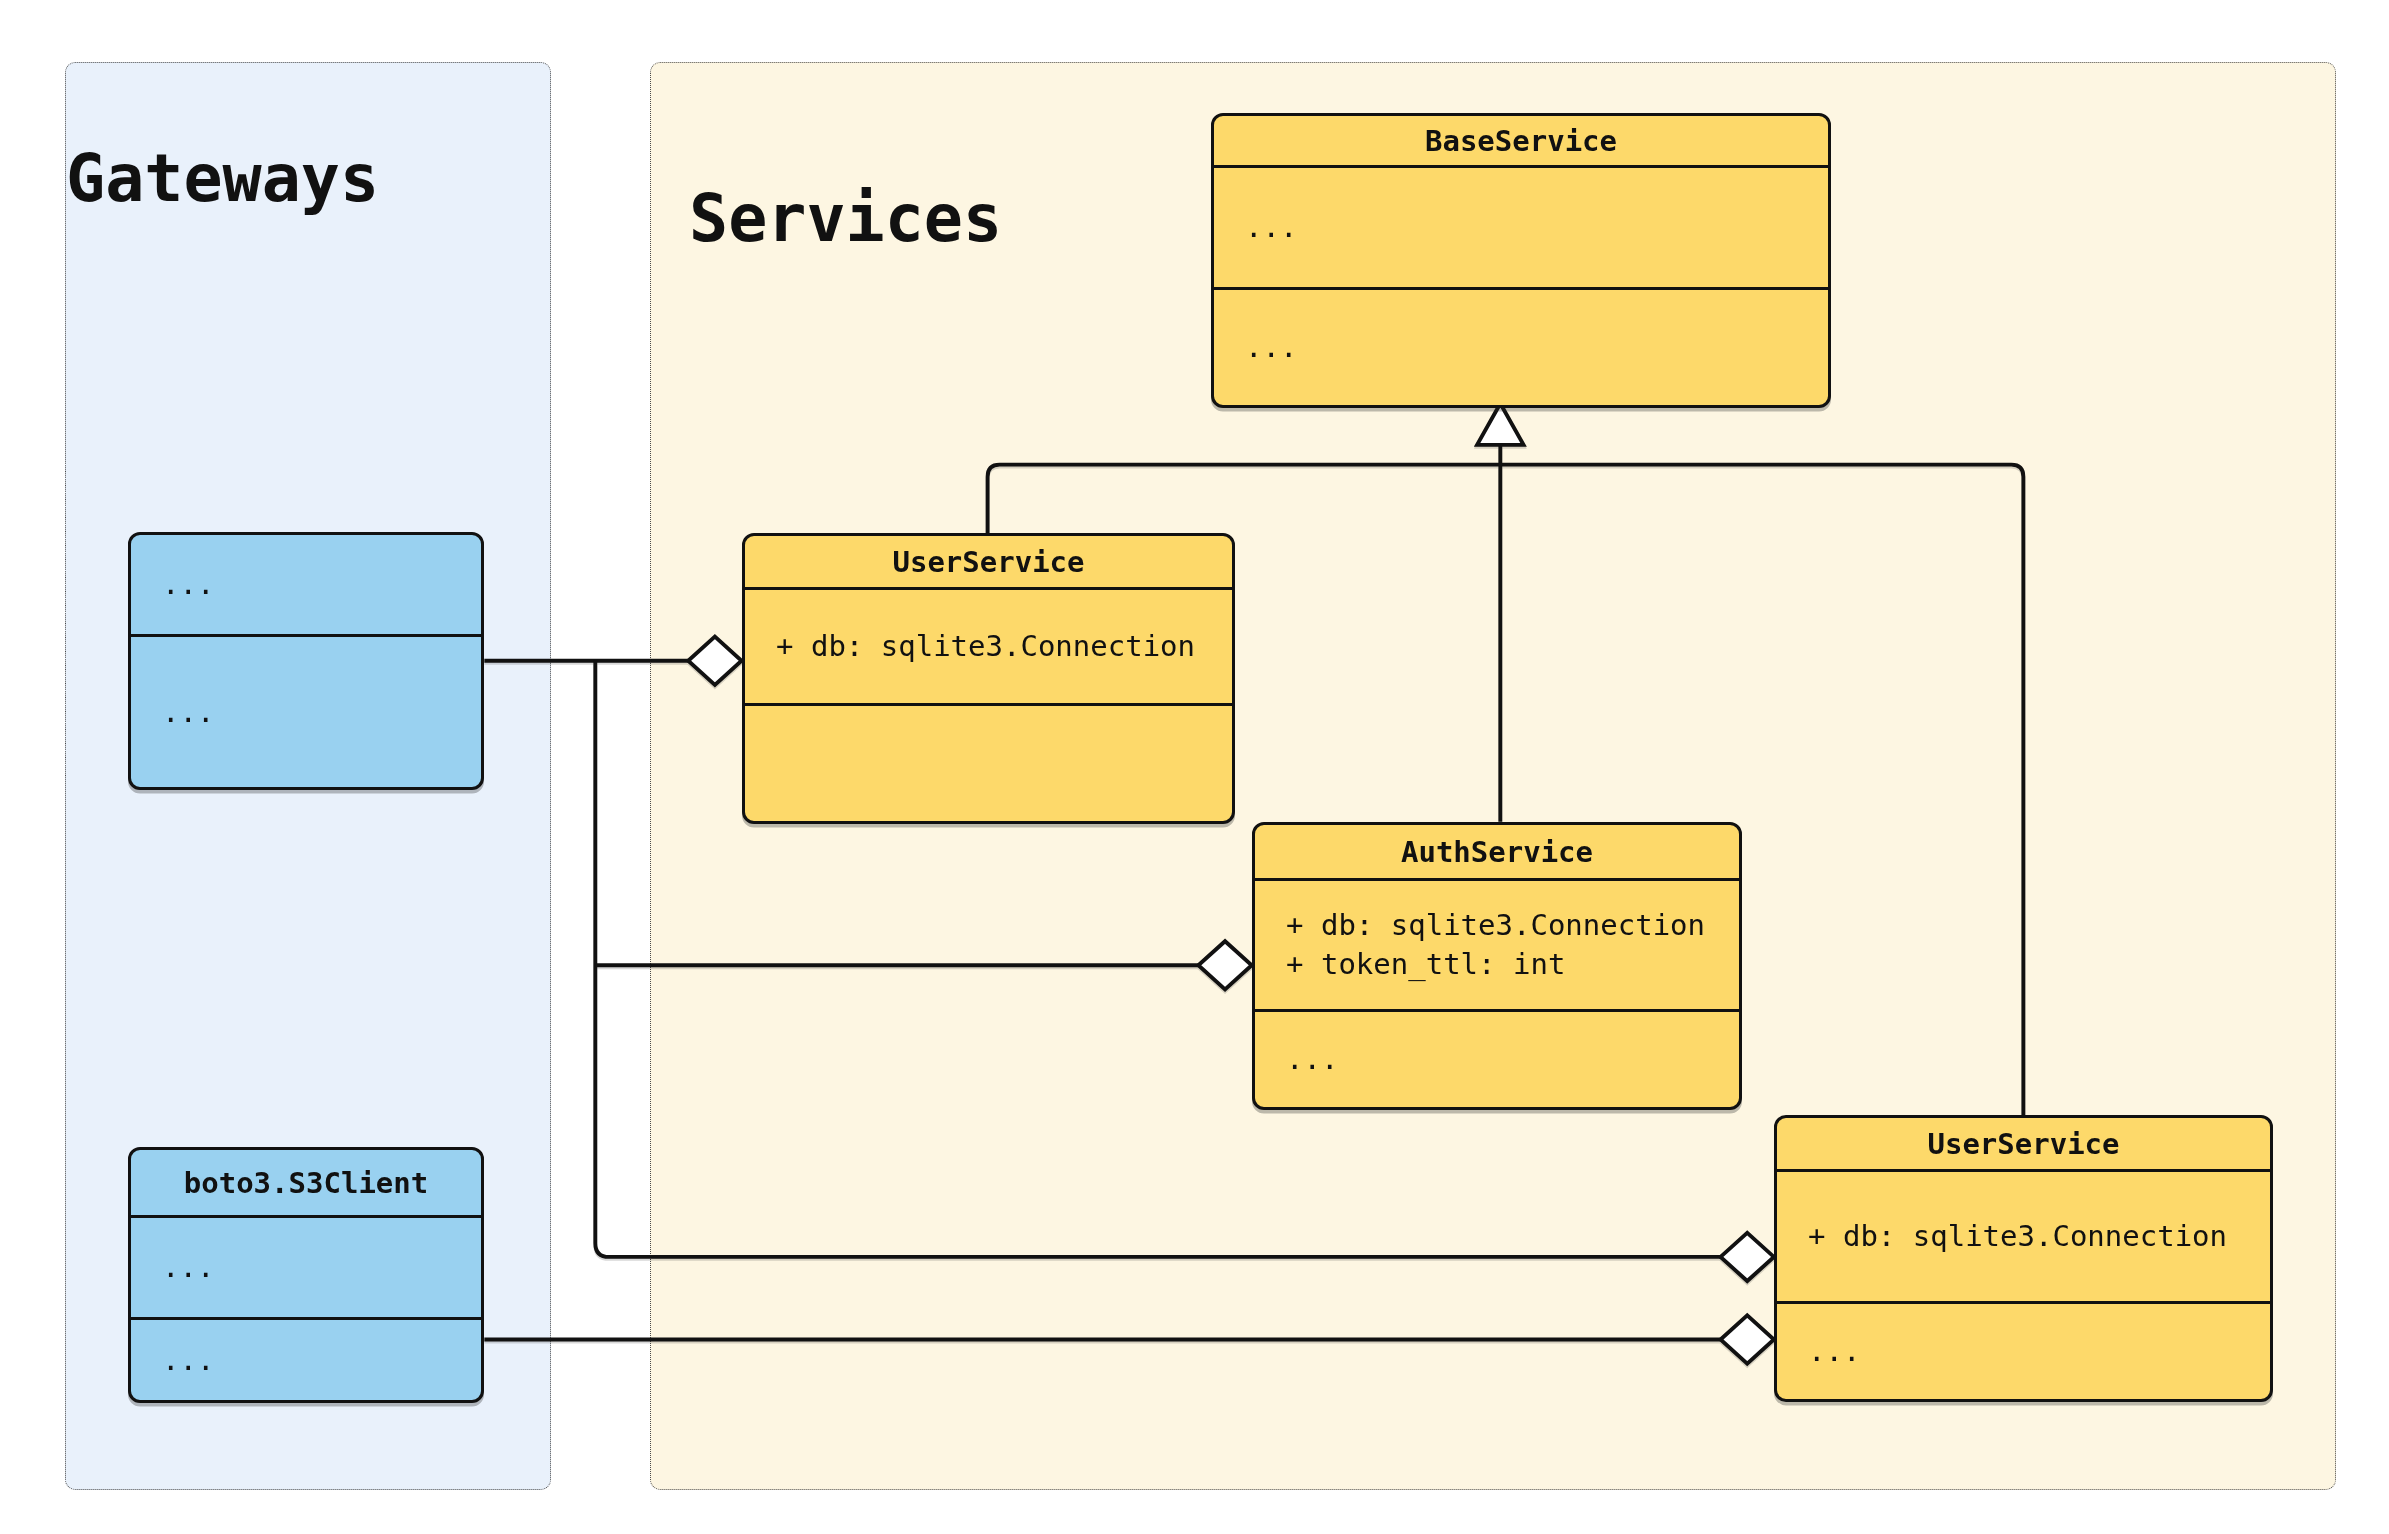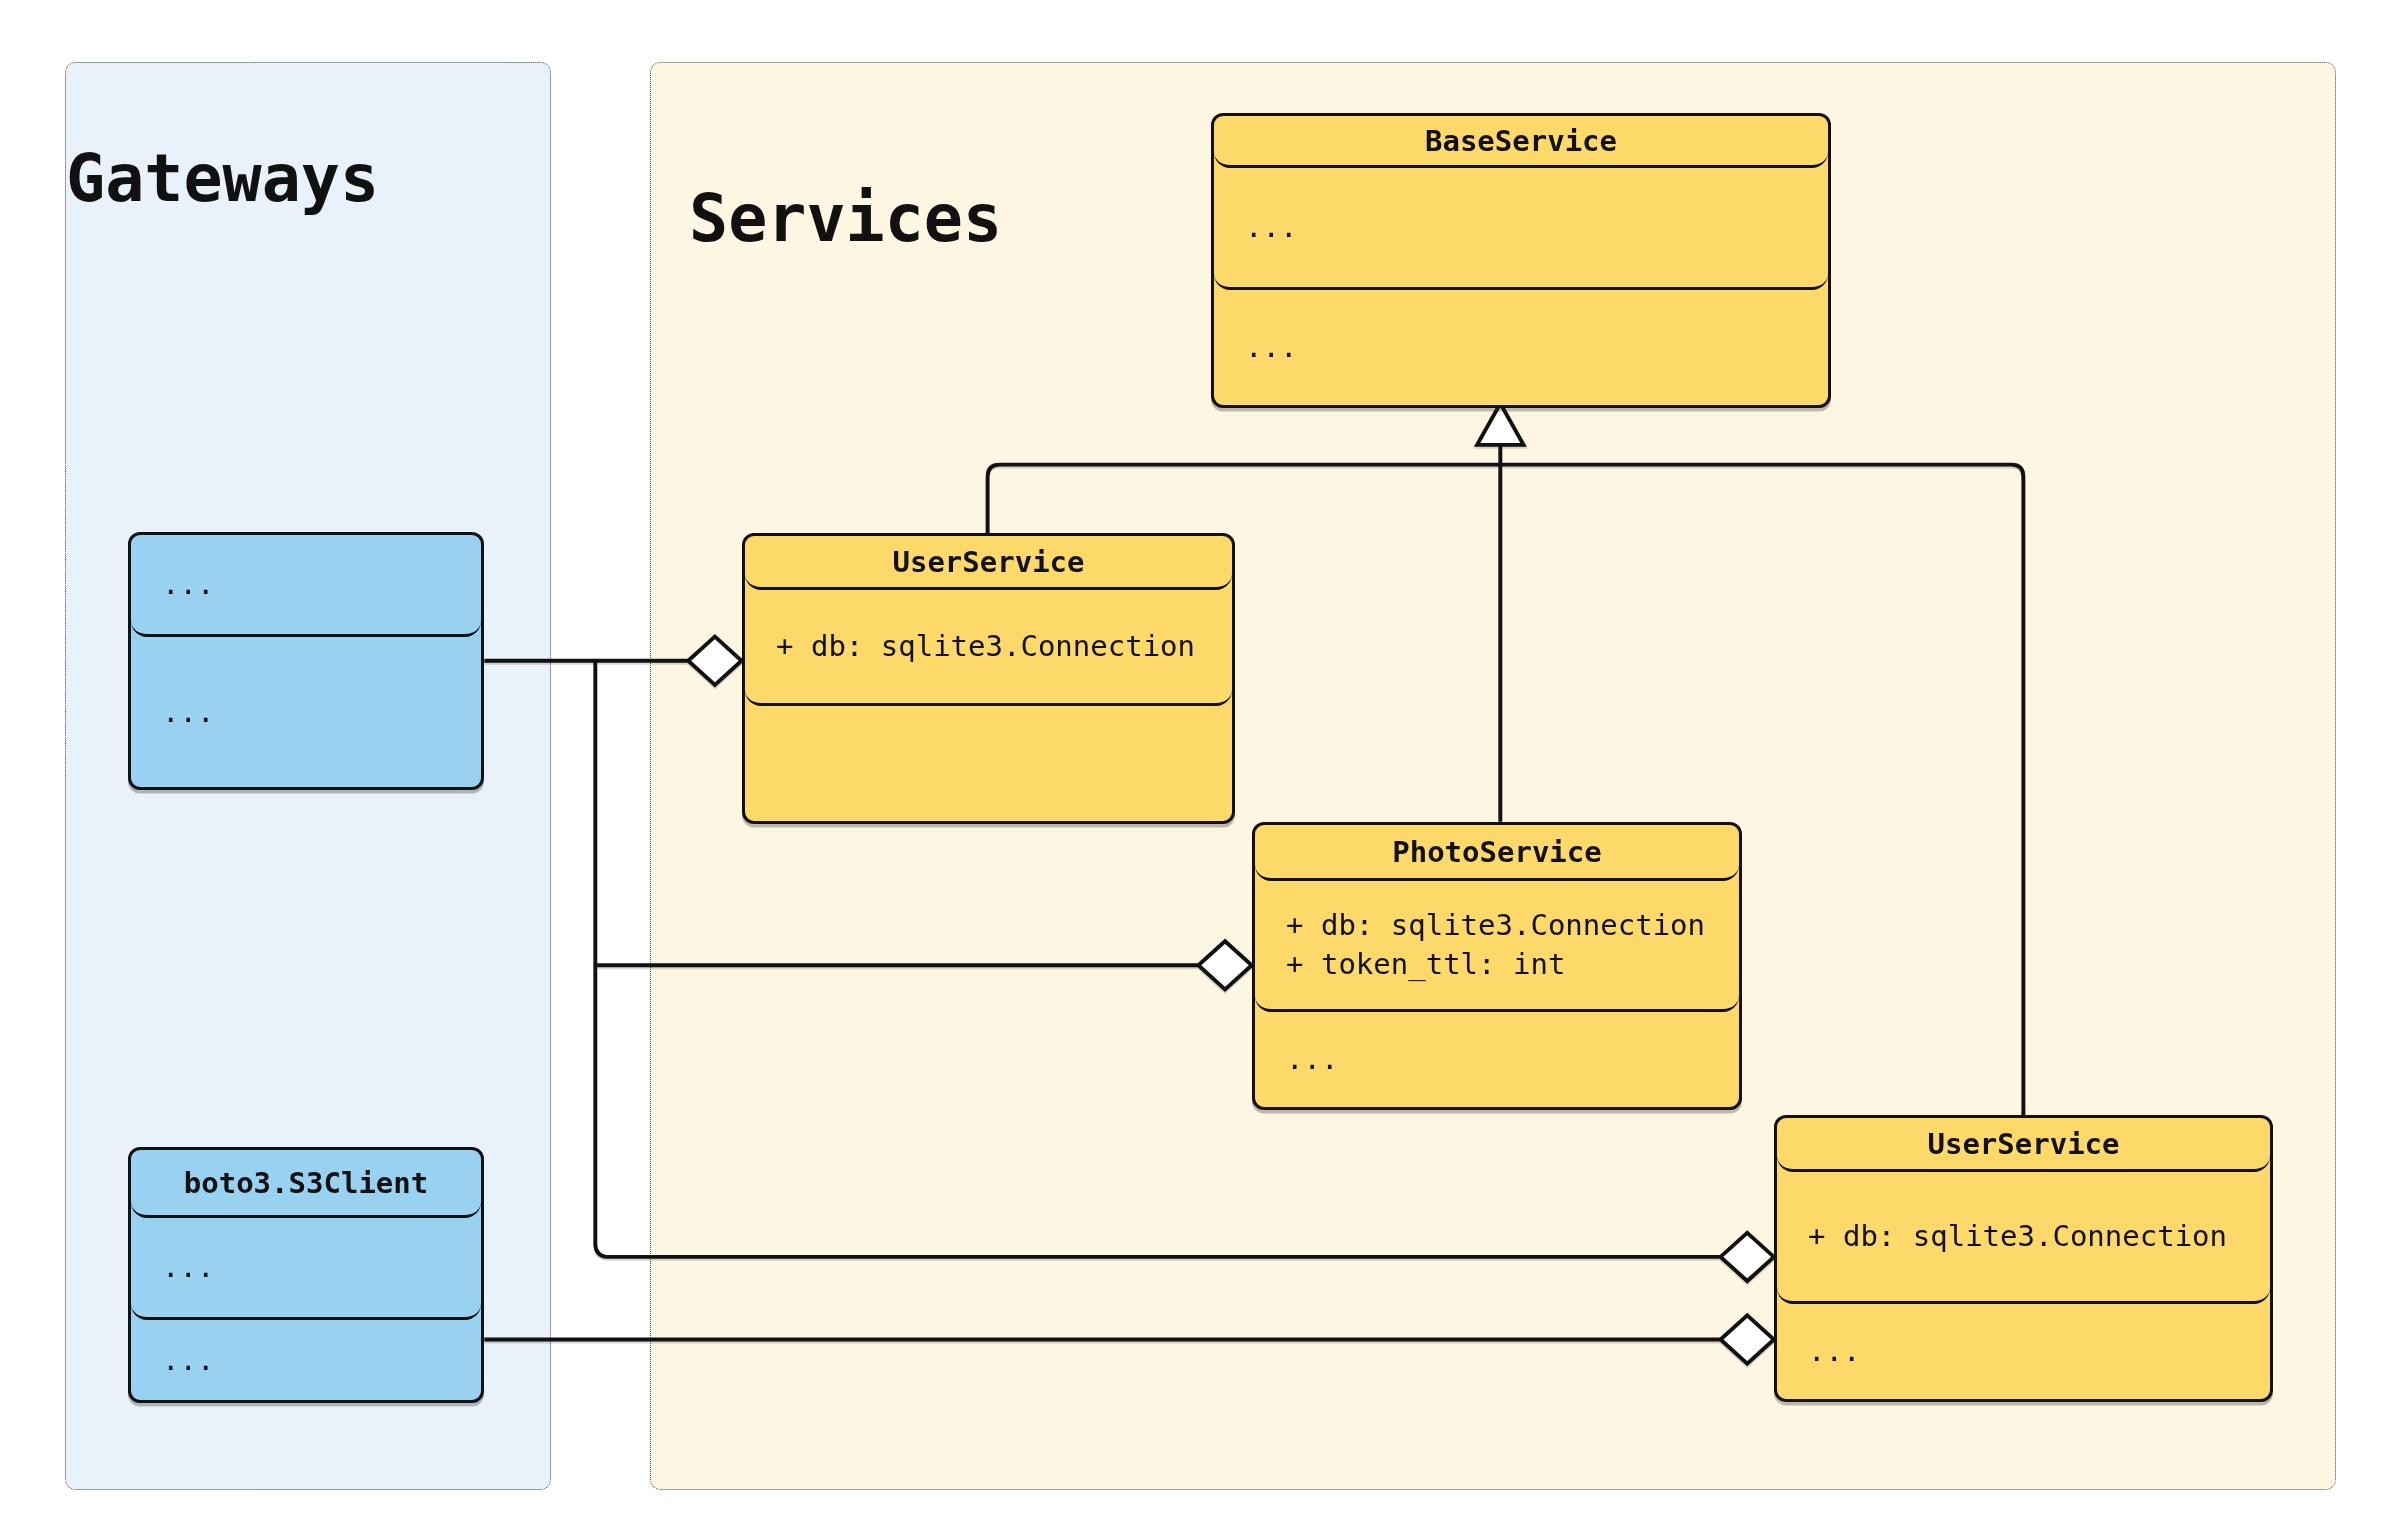--- a/index.html
+++ b/index.html
@@ -43,21 +43,21 @@
     border: 3.4px solid var(--stroke, #111111);
     border-radius: 12px;
     display: flex;
     flex-direction: column;
     box-shadow: 0 3.4px 0 rgba(40, 40, 40, 0.30);
     overflow: hidden;
   }
   .uml.yellow { background: var(--service-class-fill, #fdd96a); }
   .uml.blue   { background: var(--gateway-class-fill, #99d1f0); }
 
-  .uml .row { width: 100%; border-radius: 16px; }
+  .uml .row { width: 100%; }
   .uml .title {
     display: flex;
     align-items: center;
     justify-content: center;
     font-size: 29px;
     font-weight: bold;
     color: #111;
     border-bottom: 3.4px solid var(--stroke, #111111);
   }
   .uml .attrs {
@@ -152,21 +152,21 @@
     <div class="row title" style="height:54px">UserService</div>
     <div class="row attrs" style="height:116px">
       <span>+ db: sqlite3.Connection</span>
     </div>
     <div class="row methods">
       <span></span>
     </div>
   </div>
 
   <div class="uml yellow" style="left:1252px; top:822px; width:490px; height:288px;">
-    <div class="row title" style="height:56px">PhotoService</div>
+    <div class="row title" style="height:56px">AuthService</div>
     <div class="row attrs" style="height:131px">
       <span>+ db: sqlite3.Connection</span>
       <span>+ token_ttl: int</span>
     </div>
     <div class="row methods">
       <span>...</span>
     </div>
   </div>
 
   <div class="uml yellow" style="left:1774px; top:1115px; width:499px; height:287px;">

